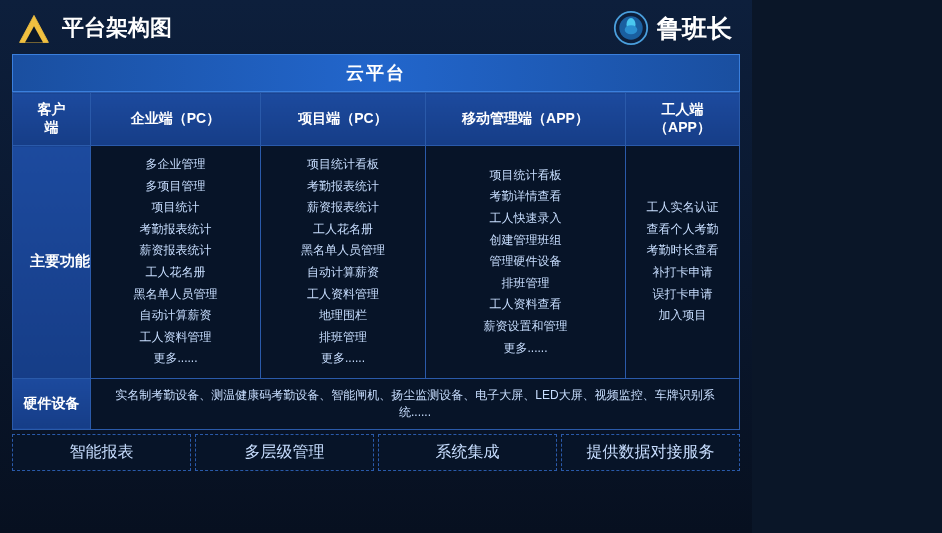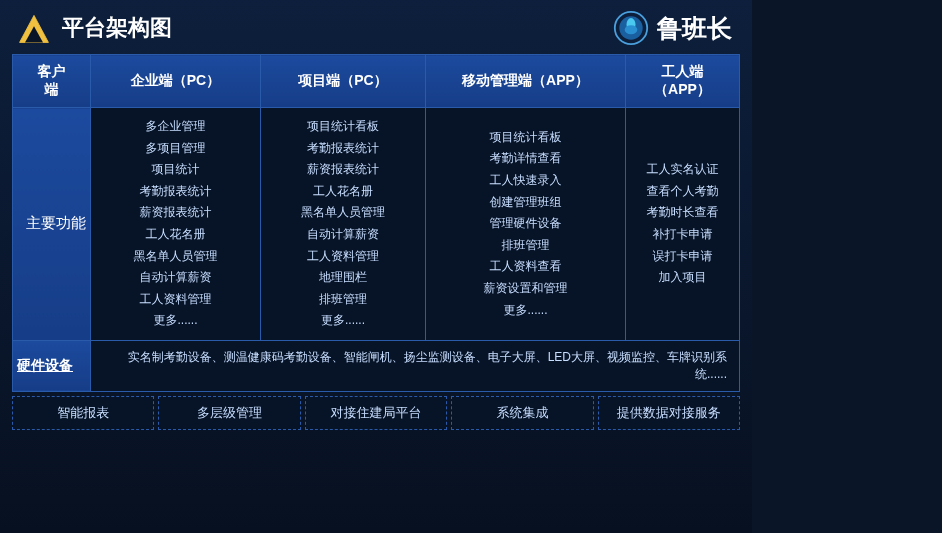--- a/index.html
+++ b/index.html
@@ -94,22 +94,22 @@
       font-weight: bold;
       text-align: center;
       padding: 8px 20px;
     }
 
     
     .row-label {
       background: linear-gradient(180deg, #1c4a9e 0%, #163d87 100%);
       color: #ffffff;
       font-size: 15px;
-      font-weight: normal;
-      text-align: left;
+      font-weight: bold;
+      text-align: right;
       width: 78px;
       padding-left: 13px;
     }
 
     
     .content-cell {
       background: #071428;
       color: #c8deff;
       font-size: 12px;
       text-align: center;
@@ -122,48 +122,47 @@
       display: block;
       color: #c8deff;
     }
 
     
     .hw-label {
       background: linear-gradient(180deg, #1c4a9e 0%, #163d87 100%);
       color: #ffffff;
       font-size: 14px;
       font-weight: bold;
-      text-align: left;
+      text-align: center;
       padding: 0 4px;
       width: 78px;
-      text-decoration: underline;
     }
 
     .hw-content {
       background: #071428;
       color: #c8deff;
       font-size: 12px;
       padding: 8px 12px;
-      text-align: right;
+      text-align: center;
     }
 
     
     .features-row {
       display: flex;
       gap: 4px;
       margin-top: 4px;
       padding: 0;
     }
 
     .feature-box {
       flex: 1;
       border: 1px dashed #2a5aaa;
       background: #071428;
       color: #c8deff;
-      font-size: 13px;
+      font-size: 16px;
       text-align: center;
       padding: 7px 4px;
     }
   </style>
 </head>
 <body>
 
 <div class="page">
 
   <div class="header">
@@ -182,20 +181,23 @@
         <circle cx="20" cy="20" r="13" fill="#1a5fa0"></circle>
         <ellipse cx="20" cy="16" rx="5" ry="7" fill="#4ac8f0"></ellipse>
         <ellipse cx="20" cy="22" rx="7" ry="5" fill="#2a8fd0"></ellipse>
       </svg>
       <span class="brand-name">鲁班长</span>
     </div>
   </div>
 
   <div class="main">
 
+    <div class="cloud-banner">
+      <span>云平台</span>
+    </div>
 
     <table class="grid-table">
 
       <thead>
         <tr>
           <th class="col-header" style="width:78px;">客户端</th>
           <th class="col-header" style="width:170px;margin-left:8px;">企业端（PC）</th>
           <th class="col-header" style="width:165px;">项目端（PC）</th>
           <th class="col-header" style="width:200px;">移动管理端（APP）</th>
           <th class="col-header">工人端（APP）</th>
@@ -259,19 +261,18 @@
         <tr>
           <td class="hw-label">硬件设备</td>
           <td class="hw-content" colspan="4">实名制考勤设备、测温健康码考勤设备、智能闸机、扬尘监测设备、电子大屏、LED大屏、视频监控、车牌识别系统......</td>
         </tr>
       </tbody>
     </table>
 
     <div class="features-row" id="features-row">
         <div class="feature-box">智能报表</div>
         <div class="feature-box">多层级管理</div>
-        <div class="feature-box">对接住建局平台</div>
         <div class="feature-box">系统集成</div>
         <div class="feature-box">提供数据对接服务</div>
       </div>
 
   </div>
 </div>
 
 </body></html>

